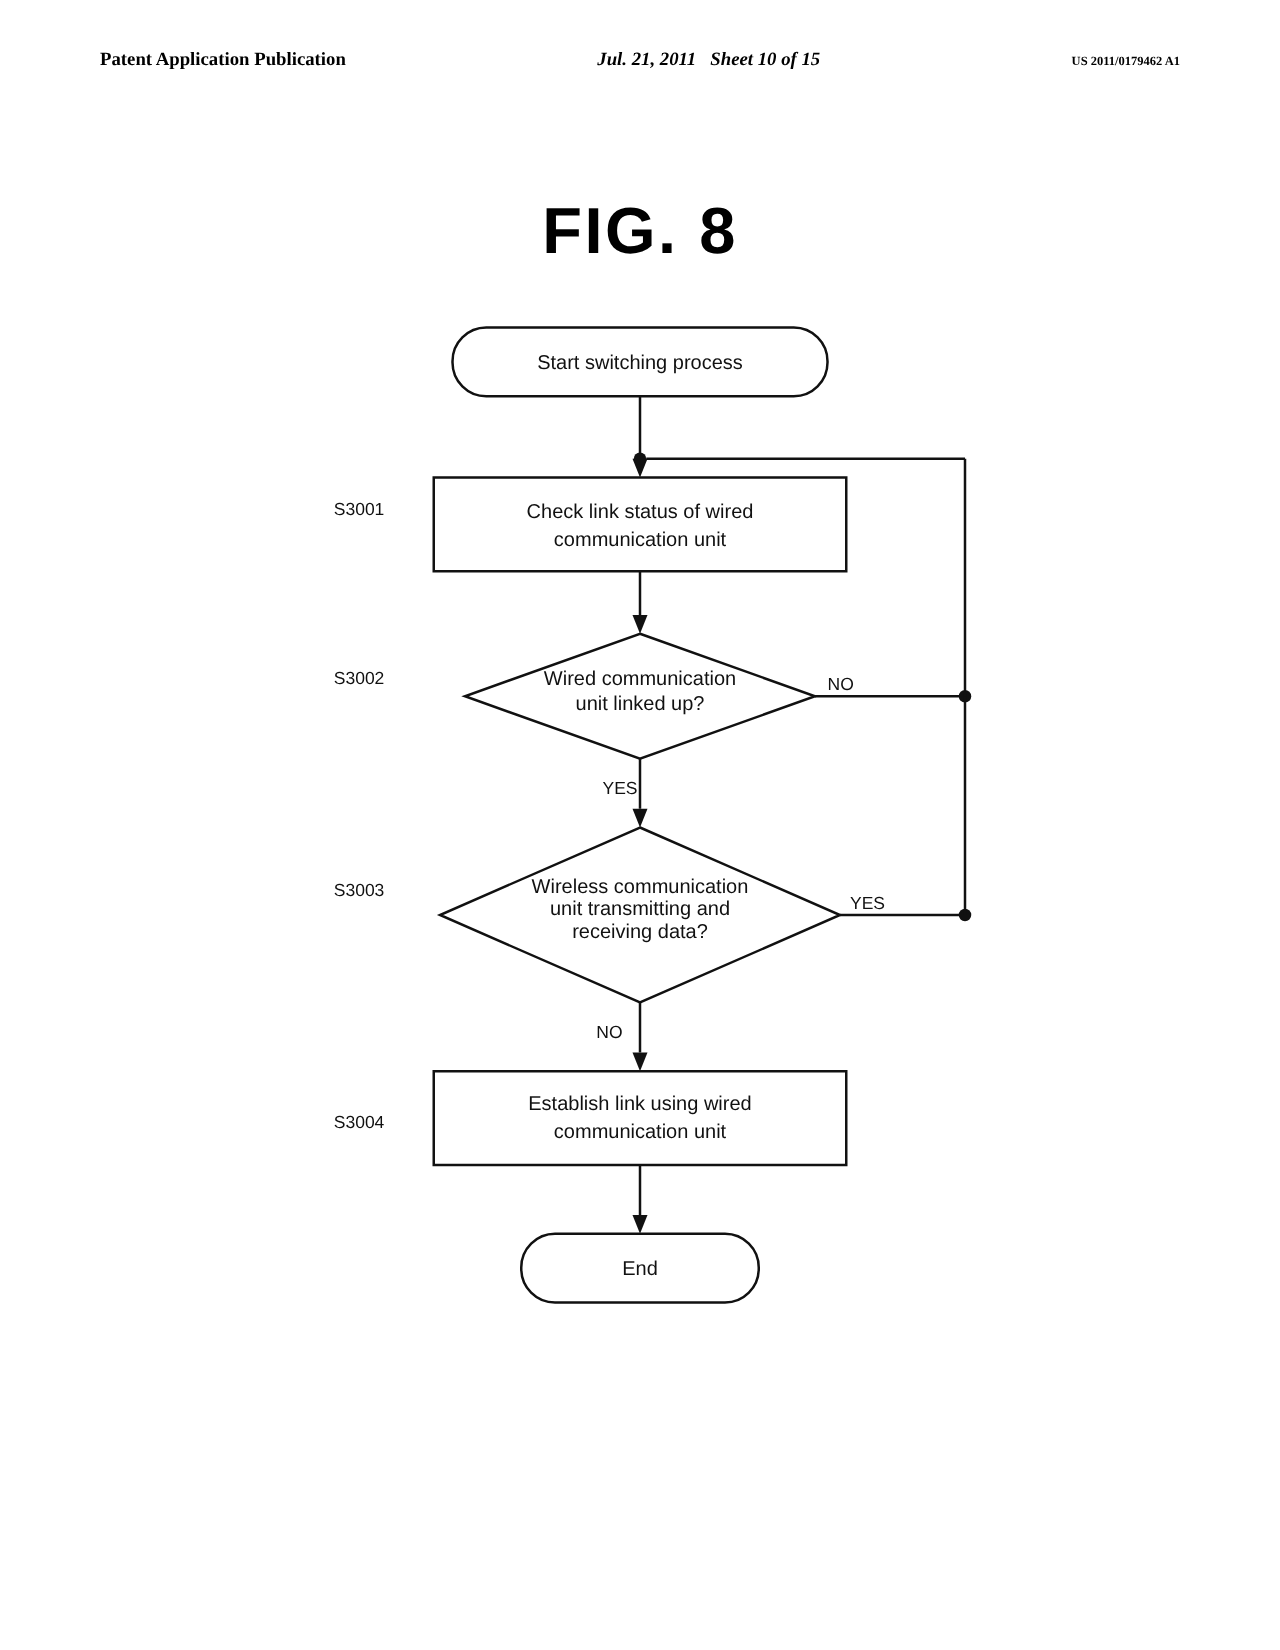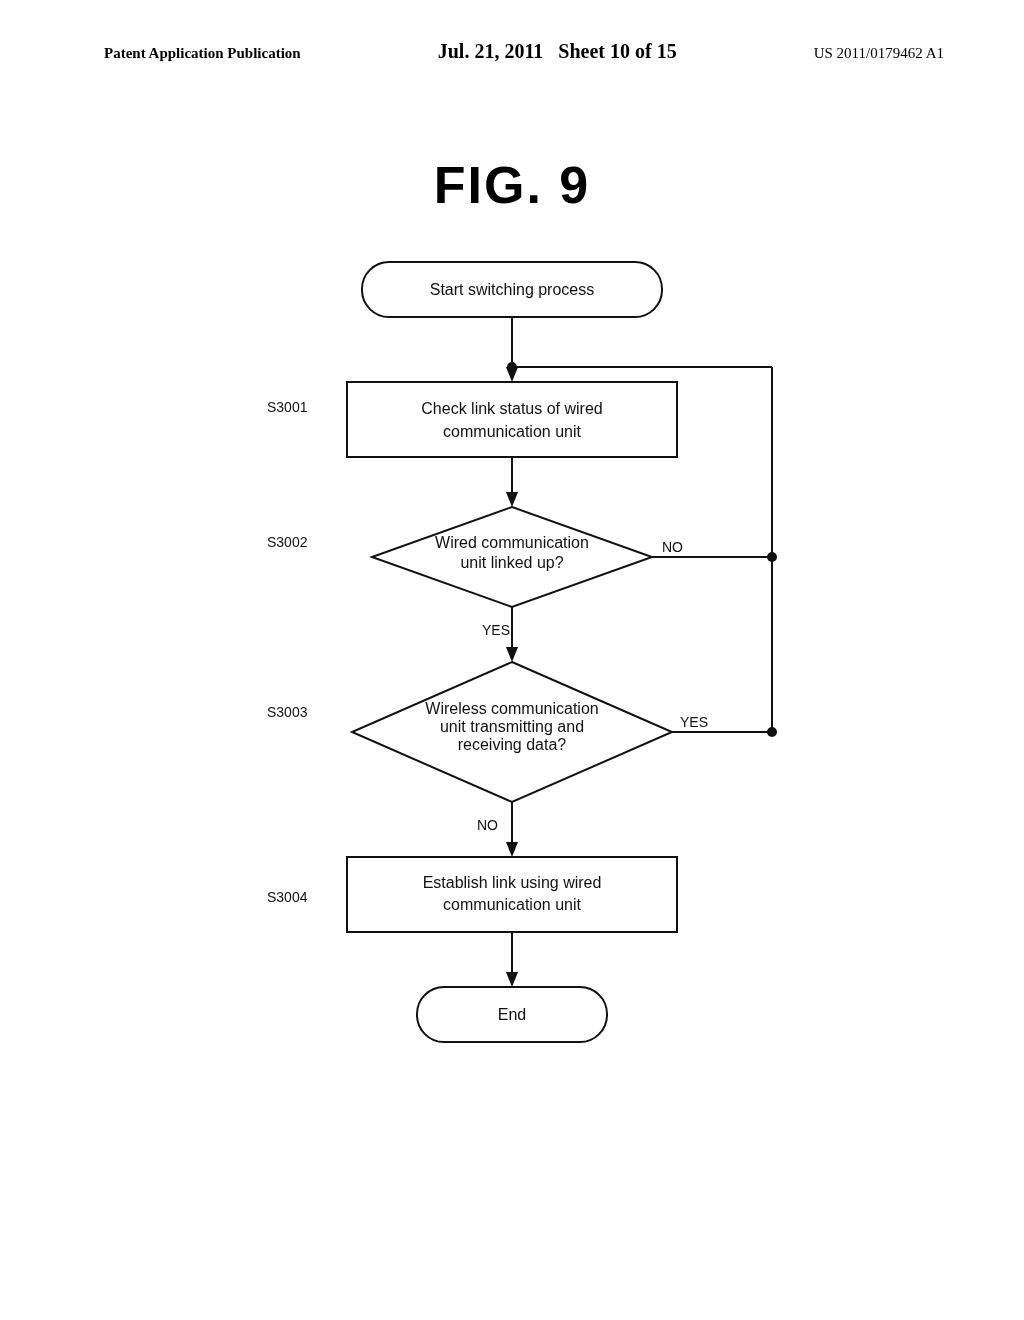--- a/index.html
+++ b/index.html
@@ -17,34 +17,34 @@
       position: absolute;
       top: 40px;
       left: 0;
       right: 0;
       display: flex;
       justify-content: space-between;
       align-items: baseline;
       padding: 0 80px;
       font-size: 15px;
       font-weight: bold;
-      margin-left: 24px;
     }
     .header-left {
       font-size: 15px;
       font-weight: bold;
     }
     .header-center {
-      font-size: 20px;
+      font-size: 15px;
       font-weight: bold;
       text-align: center;
+      font-style: italic;
     }
     .header-right {
-      font-size: 15px;
-      font-weight: normal;
+      font-size: 10px;
+      font-weight: bold;
     }
 
     
     .fig-title {
       position: absolute;
       top: 155px;
       left: 0;
       right: 0;
       text-align: center;
       font-size: 52px;
@@ -72,21 +72,21 @@
 <body>
 
 <div class="header">
   <span class="header-left">Patent Application Publication</span>
   <span class="header-center">
     <span>Jul. 21, 2011 &nbsp;&nbsp;</span><span>Sheet 10 of 15</span>
   </span>
   <span class="header-right">US 2011/0179462 A1</span>
 </div>
 
-<div class="fig-title">FIG. 9</div>
+<div class="fig-title">FIG. 8</div>
 
 <div class="flowchart">
   <svg viewBox="0 0 700 950" xmlns="http://www.w3.org/2000/svg">
 
     <style>
       text { font-family: Arial, sans-serif; font-size: 16px; fill: #111; }
       .step-label { font-size: 14px; fill: #111; }
       .arrow-label { font-size: 14px; fill: #111; }
     </style>
 

